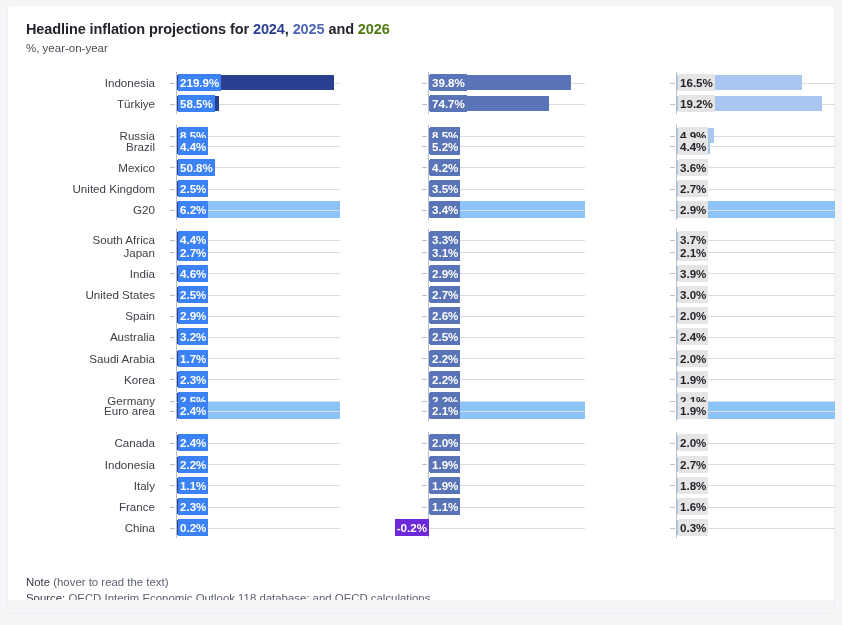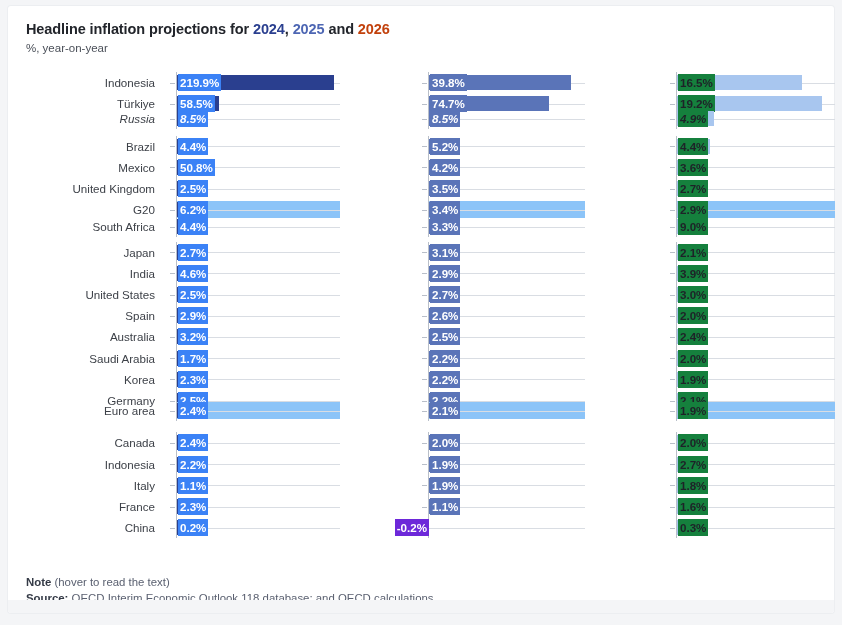--- a/index.html
+++ b/index.html
@@ -16,21 +16,21 @@
     border-radius:3px;
     box-shadow:0 0 0 1px #eceef1;
   }
   #header{position:absolute;left:18px;top:14px;right:10px;}
   #title{
     font-size:14.5px;font-weight:bold;color:#22252b;
     letter-spacing:-0.1px;line-height:18px;white-space:nowrap;
   }
   #title .y1{color:#2a3f8f;}
   #title .y2{color:#4d66b3;}
-  #title .y3{color:#c2410c;}
+  #title .y3{color:#4d7c0f;}
   #subtitle{
     font-size:11.5px;color:#4a4f58;margin-top:3px;line-height:14px;
   }
 
   
   #plot{position:absolute;left:0;top:66px;width:826px;height:486px;}
   .row{position:absolute;left:0;width:826px;height:21.2px;}
   .rowlabel{
     position:absolute;left:0;width:147px;top:0;height:21.2px;
     line-height:21.2px;text-align:right;
@@ -60,27 +60,27 @@
   .p1 .bar{background:#2a3f8f;}
   .p2 .bar{background:#5a74b8;}
   .p3 .bar{background:#a8c6ef;}
   .bar.neg{background:#5a74b8;}
   .vlabel{
     position:absolute;top:2px;height:17px;line-height:17px;
     font-size:11.6px;font-weight:bold;white-space:nowrap;padding:0 2px;
   }
   .p1 .vlabel{left:10px;color:#ffffff;background:#3b82f6;}
   .p2 .vlabel{left:10px;color:#ffffff;background:#5a74b8;}
-  .p3 .vlabel{left:10px;color:#1e2228;background:#15803d;}
+  .p3 .vlabel{left:10px;color:#1e2228;background:#e5e5e5;}
   .vlabel.negl{background:#6d28d9;color:#ffffff;}
 
   
   #footer{position:absolute;left:18px;top:568px;right:10px;}
   .fline{font-size:11.4px;color:#5a6070;line-height:16px;white-space:nowrap;}
-  .fline b{color:#343a46;font-weight:bold;margin-top:24px;}
+  .fline b{color:#343a46;font-weight:normal;margin-top:24px;}
   #bottomstrip{
     position:absolute;left:0;bottom:0;width:826px;height:13px;background:#f4f5f7;
     border-bottom-left-radius:3px;border-bottom-right-radius:3px;
   }
 </style>
 </head>
 <body>
 
 <div id="card">
 
@@ -131,21 +131,21 @@
           <div class="vlabel">74.7%</div>
         </div>
         <div class="panel p3">
           <div class="gridline"></div>
           <div class="axis"></div>
           <div class="tick"></div>
           <div class="bar" style="width: 145.371px;"></div>
           <div class="vlabel">19.2%</div>
         </div>
       </div>
-      <div class="row" style="top: 36px; font-style: italic;">
+      <div class="row" style="top: 53px;">
         <div class="rowlabel">Russia</div>
         <div class="panel p1">
           <div class="gridline"></div>
           <div class="axis"></div>
           <div class="tick"></div>
           <div class="bar" style="width: 6.06087px;"></div>
           <div class="vlabel">8.5%</div>
         </div>
         <div class="panel p2">
           <div class="gridline"></div>
@@ -254,42 +254,42 @@
         </div>
         <div class="panel p3">
           <div class="hl"></div>
           <div class="gridline"></div>
           <div class="axis"></div>
           <div class="tick"></div>
           <div class="bar" style="width: 21.9571px;"></div>
           <div class="vlabel">2.9%</div>
         </div>
       </div>
-      <div class="row" style="top: 144px; text-decoration: underline;">
+      <div class="row" style="top: 157px; text-decoration: underline;">
         <div class="rowlabel">South Africa</div>
         <div class="panel p1">
           <div class="gridline"></div>
           <div class="axis"></div>
           <div class="tick"></div>
           <div class="bar" style="width: 3.13739px;"></div>
           <div class="vlabel">4.4%</div>
         </div>
         <div class="panel p2">
           <div class="gridline"></div>
           <div class="axis"></div>
           <div class="tick"></div>
           <div class="bar" style="width: 11.775px;"></div>
           <div class="vlabel">3.3%</div>
         </div>
         <div class="panel p3">
           <div class="gridline"></div>
           <div class="axis"></div>
           <div class="tick"></div>
           <div class="bar" style="width: 28.0143px;"></div>
-          <div class="vlabel">9.0%</div>
+          <div class="vlabel">3.7%</div>
         </div>
       </div>
       <div class="row" style="top: 169.6px;">
         <div class="rowlabel">Japan</div>
         <div class="panel p1">
           <div class="gridline"></div>
           <div class="axis"></div>
           <div class="tick"></div>
           <div class="bar" style="width: 1.92522px;"></div>
           <div class="vlabel">2.7%</div>

